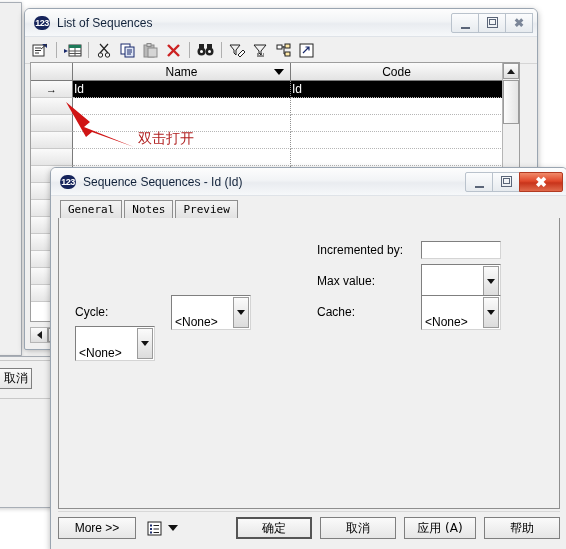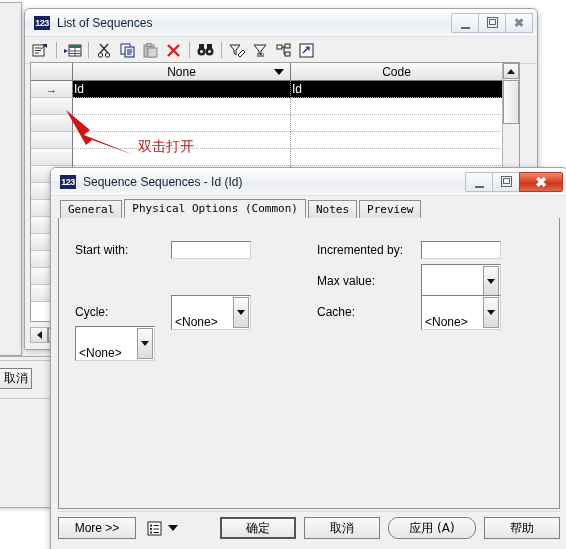--- a/index.html
+++ b/index.html
@@ -40,20 +40,21 @@
     margin-left: 9px; margin-right: 7px;
     background: #17255c;
     color: #ffffff;
     font-size: 9px;
     font-weight: bold;
     line-height: 14px;
     text-align: center;
     letter-spacing: -0.5px;
     font-family: "Liberation Sans", sans-serif;
     flex: 0 0 auto;
+    border-radius: 7px;
   }
   .title-text {
     font-size: 12px;
     color: #11223a;
     white-space: nowrap;
     flex: 1 1 auto;
     overflow: hidden;
   }
   .wbtns { display: flex; align-items: center; margin-right: 4px; }
   .wbtn {
@@ -185,21 +186,21 @@
     display: flex;
   }
   .hsbtn { width: 16px; border-right: 1px solid #9b9b9b;
     background: linear-gradient(to bottom,#fcfcfc,#dedede);
     display:flex;align-items:center;justify-content:center; }
   .hthumb { width: 120px; background: linear-gradient(to bottom,#fcfcfc,#e4e4e4); border: 1px solid #9b9b9b; box-sizing:border-box; }
 
   
   #annotation {
     position: absolute;
-    left: 60px; top: 108px;
+    left: 60px; top: 100px;
     width: 210px; height: 60px;
     pointer-events: none;
     text-align: right;
   }
   .anno-text {
     position: absolute;
     left: 78px; top: 30px;
     color: #b02020;
     font-size: 14px;
     white-space: nowrap;
@@ -459,21 +460,21 @@
           <rect x="1" y="1" width="13" height="13" fill="#fff" stroke="#222"></rect>
           <path d="M4 10 L10 4 M6.5 4 L10 4 L10 7.5" fill="none" stroke="#1a2a6c" stroke-width="1.2"></path>
         </svg>
       </div>
     </div>
 
     <div class="grid-wrap">
       <div class="grid-head">
         <div class="gh sel-col"></div>
         <div class="gh name-col">
-          <span>None</span>
+          <span>Name</span>
           <span class="sortarrow"></span>
         </div>
         <div class="gh code-col">
           <span>Code</span>
         </div>
       </div>
       <div id="gridBody">
           <div class="grid-row selected">
             <div class="gc sel-col">
               <span class="rowarrow">→</span>
@@ -584,31 +585,26 @@
           </div>
         <div class="wbtn close-red">
           <span>✖</span>
         </div>
       </div>
     </div>
 
     <div class="props-body">
       <div class="tabstrip" id="tabstrip">
           <div class="tab">General</div>
-          <div class="tab active">Physical Options (Common)</div>
           <div class="tab">Notes</div>
           <div class="tab">Preview</div>
         </div>
 
       <div class="tabpanel">
 
-        <div class="field-row" style="left:16px; top:22px;">
-          <span class="flabel" style="width:96px;">Start with:</span>
-          <span class="ftext" style="width:80px;"></span>
-        </div>
         <div class="field-row" style="left:258px; top:22px;">
           <span class="flabel" style="width:104px;">Incremented by:</span>
           <span class="ftext" style="width:80px;"></span>
         </div>
 
         <div class="field-row" style="left:258px; top:53px;">
           <span class="flabel" style="width:104px;">Max value:</span>
           <span class="fcombo" style="width:80px;">
             <span class="cval"></span>
             <span class="cbtn">
@@ -660,18 +656,18 @@
           <line x1="6.5" y1="8" x2="12" y2="8" stroke="#222"></line>
           <line x1="6.5" y1="11.5" x2="12" y2="11.5" stroke="#222"></line>
         </svg>
       </div>
       <div class="dropcaret"></div>
 
       <div style="flex:1 1 auto;"></div>
 
       <div class="btn default" style="width:76px;">确定</div>
       <div class="btn" style="width:76px; margin-left:8px;">取消</div>
-      <div class="btn" style="width:88px; margin-left:8px;border-radius:10px;">应用 (A)</div>
+      <div class="btn" style="width:72px; margin-left:8px;">应用 (A)</div>
       <div class="btn" style="width:76px; margin-left:8px;">帮助</div>
     </div>
 
   </div>
 </div>
 
 </body></html>

